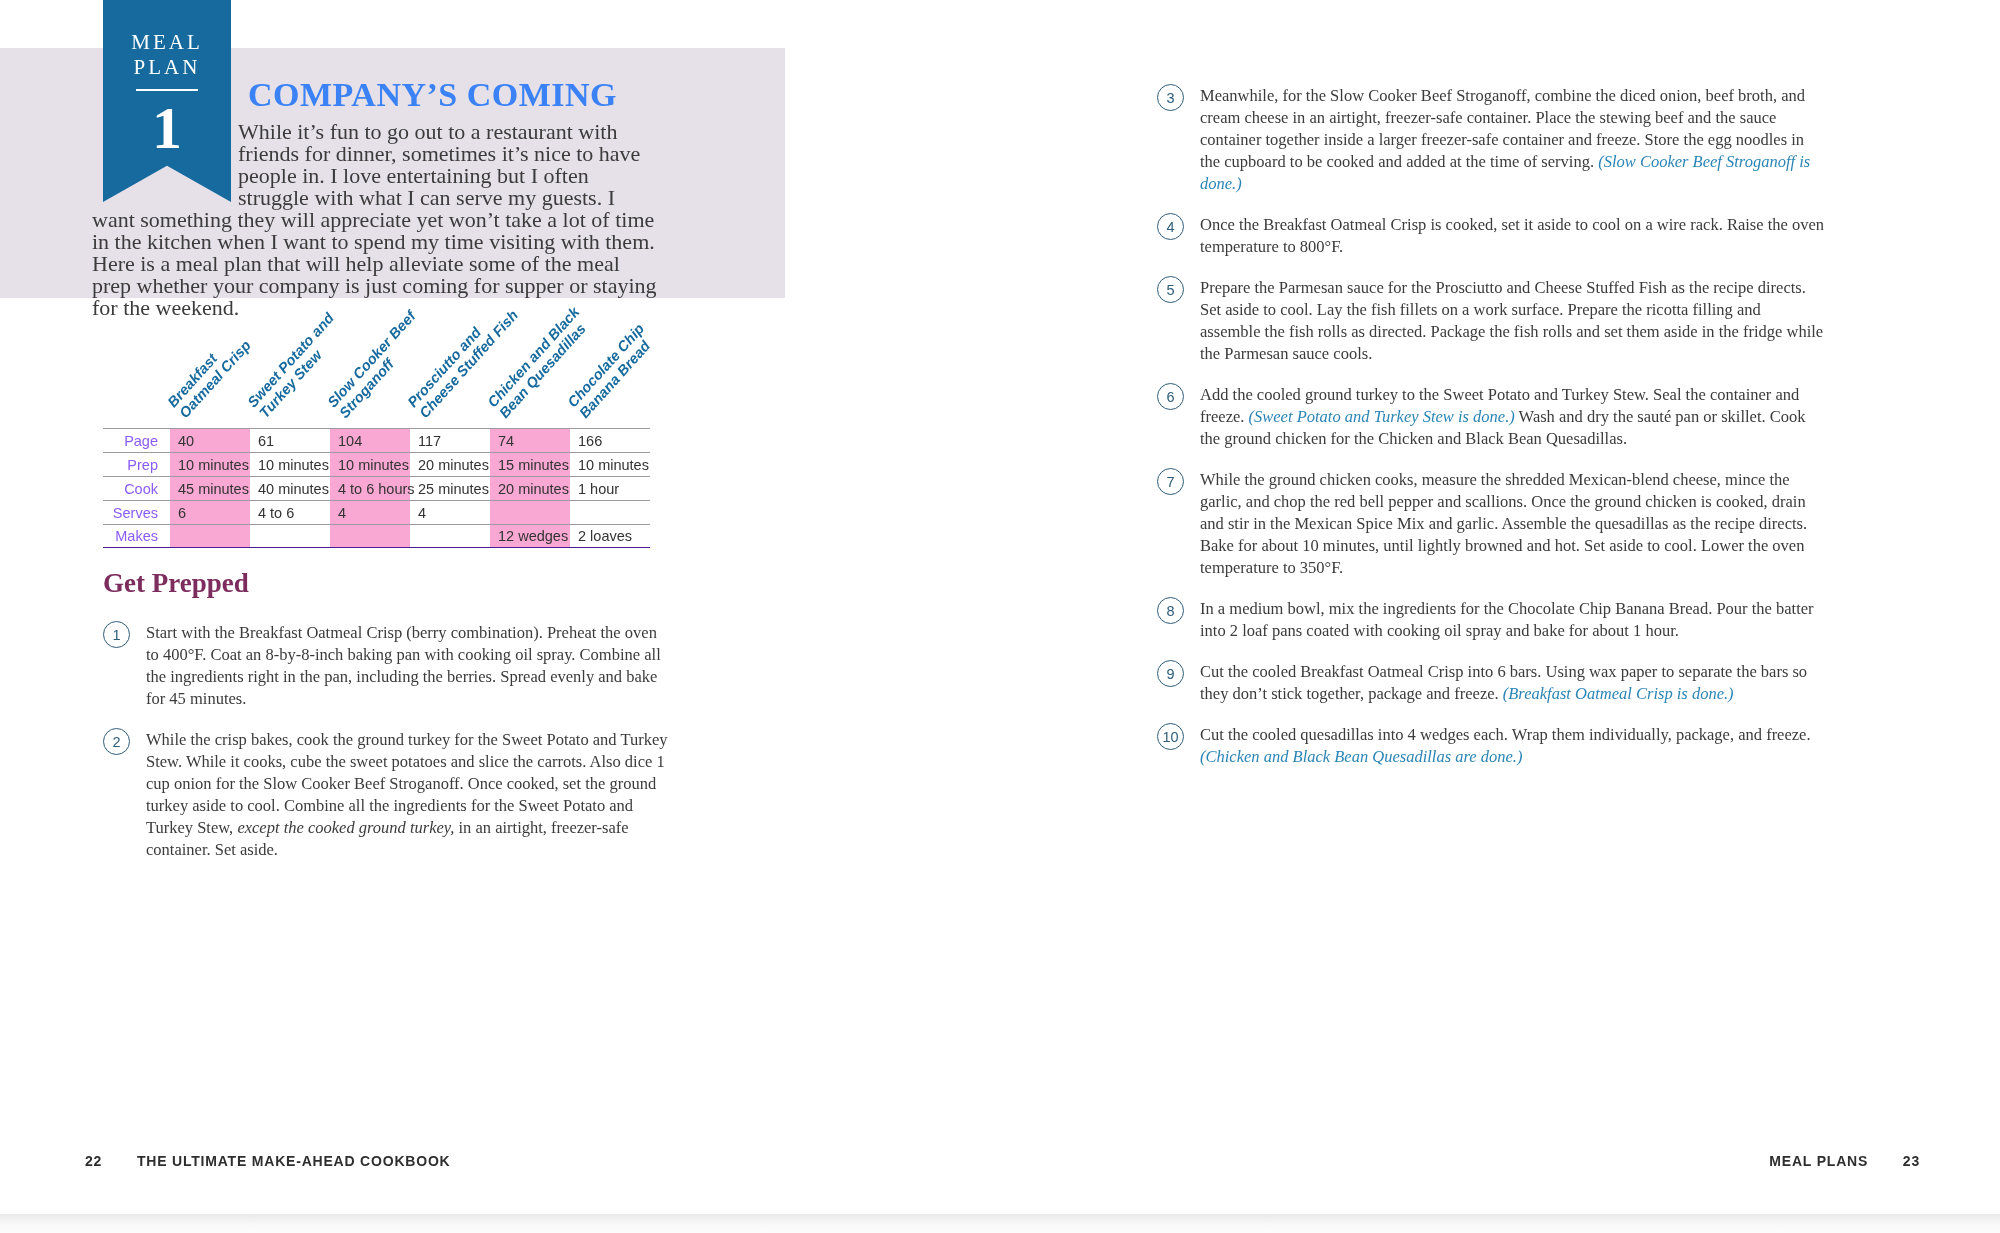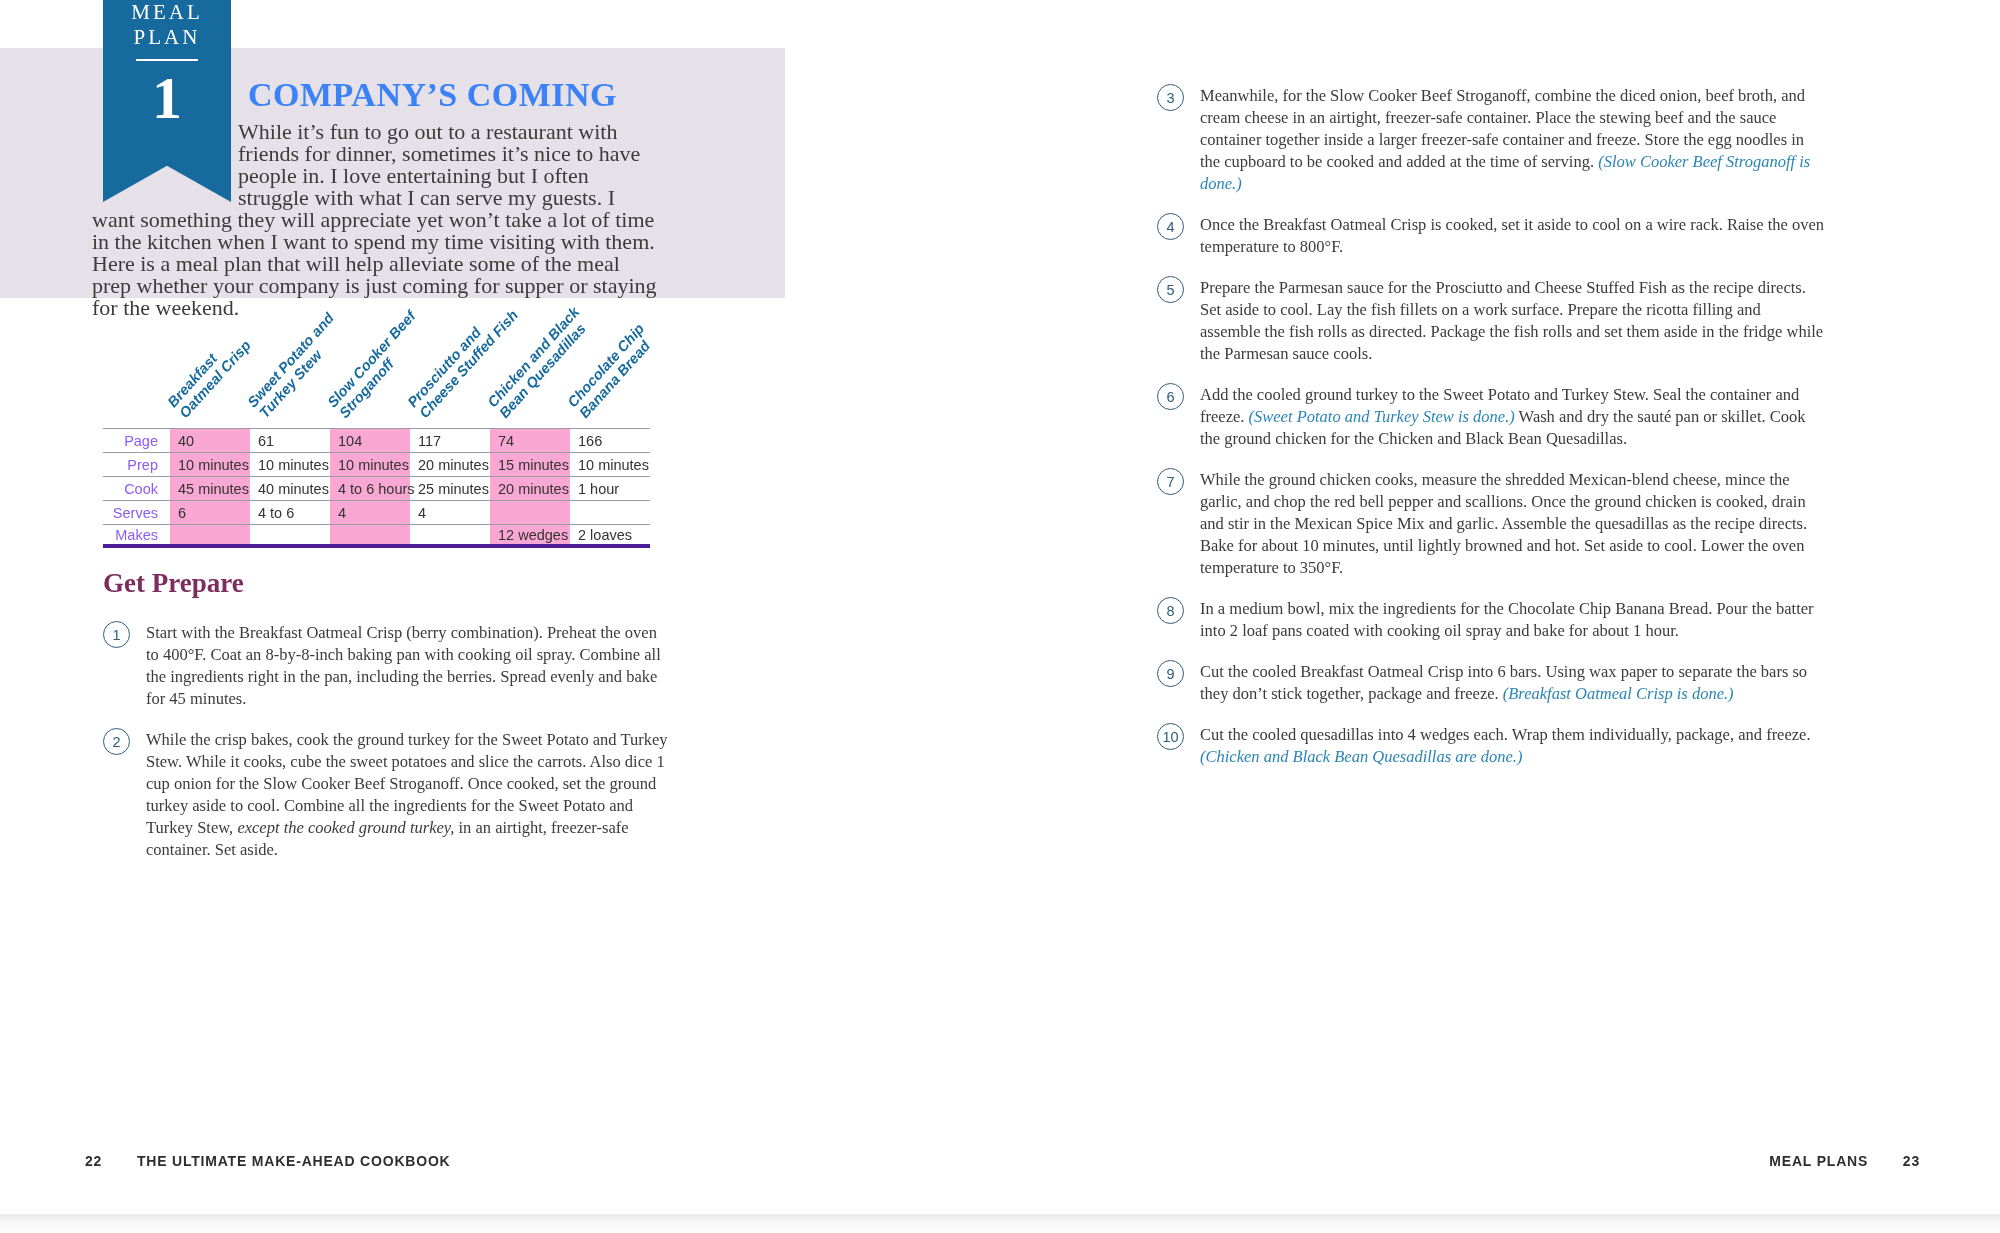--- a/index.html
+++ b/index.html
@@ -24,21 +24,21 @@
   .band {
     position:absolute; left:0; top:48px; width:785px; height:250px;
     background:#e6e1e9;
   }
   .ribbon {
     position:absolute; left:103px; top:0; width:128px; height:202px;
     background:#176a9e; z-index:3;
     clip-path:polygon(0 0,100% 0,100% 100%,50% 82%,0 100%);
     color:#fff; text-align:center;
   }
-  .ribbon-label { font-size:21px; letter-spacing:3px; line-height:25px; }
+  .ribbon-label { margin-top:30px; font-size:21px; letter-spacing:3px; line-height:25px; }
   .ribbon-label span { display:block; }
   .ribbon-rule { width:62px; height:2px; background:#fff; margin:9px auto 6px; }
   .ribbon-number { font-size:60px; line-height:62px; font-weight:bold; }
 
   .page-title {
     position:absolute; left:248px; top:76px;
     font-size:34px; line-height:38px; font-weight:bold;
     letter-spacing:0.5px; color:#3b82f6; z-index:4;
   }
   .intro {
@@ -64,21 +64,21 @@
   .mp-header:nth-child(3){ left:245px; }
   .mp-header:nth-child(4){ left:325px; }
   .mp-header:nth-child(5){ left:405px; }
   .mp-header:nth-child(6){ left:485px; }
 
   .mp-table { position:absolute; left:103px; top:428px; width:547px; }
   .mp-row {
     display:grid; grid-template-columns:67px repeat(6,80px);
     height:24px; border-top:1px solid #9e9aa2;
   }
-  .mp-row:last-child { border-bottom:4px solid #4c1d95; }
+  .mp-row:last-child { border-bottom:1px solid #4c1d95; }
   .mp-label {
     display:flex; align-items:center; justify-content:flex-end;
     padding-right:12px; color:#8b5cf6;
     font-family:"Liberation Sans", sans-serif; font-size:14.5px;
   }
   .mp-cell {
     display:flex; align-items:center; padding-left:8px;
     font-family:"Liberation Sans", sans-serif; font-size:14.5px; color:#333;
     white-space:nowrap;
   }
@@ -207,21 +207,21 @@
         <div class="mp-label">Makes</div>
         <div class="mp-cell striped"></div>
         <div class="mp-cell"></div>
         <div class="mp-cell striped"></div>
         <div class="mp-cell"></div>
         <div class="mp-cell striped">12 wedges</div>
         <div class="mp-cell">2 loaves</div>
       </div>
     </div>
 
-    <h2 class="section-title">Get Prepare</h2>
+    <h2 class="section-title">Get Prepped</h2>
 
     <div class="steps left-steps">
       <div class="step">
         <span class="step-num">1</span>
         <div class="step-text"><span class="seg-normal">Start with the Breakfast Oatmeal Crisp (berry combination). Preheat the oven to 400°F. Coat an 8-by-8-inch baking pan with cooking oil spray. Combine all the ingredients right in the pan, including the berries. Spread evenly and bake for 45 minutes.</span></div>
       </div>
       <div class="step">
         <span class="step-num">2</span>
         <div class="step-text"><span class="seg-normal">While the crisp bakes, cook the ground turkey for the Sweet Potato and Turkey Stew. While it cooks, cube the sweet potatoes and slice the carrots. Also dice 1 cup onion for the Slow Cooker Beef Stroganoff. Once cooked, set the ground turkey aside to cool. Combine all the ingredients for the Sweet Potato and Turkey Stew, </span><span class="seg-italic">except the cooked ground turkey,</span><span class="seg-normal"> in an airtight, freezer-safe container. Set aside.</span></div>
       </div>

